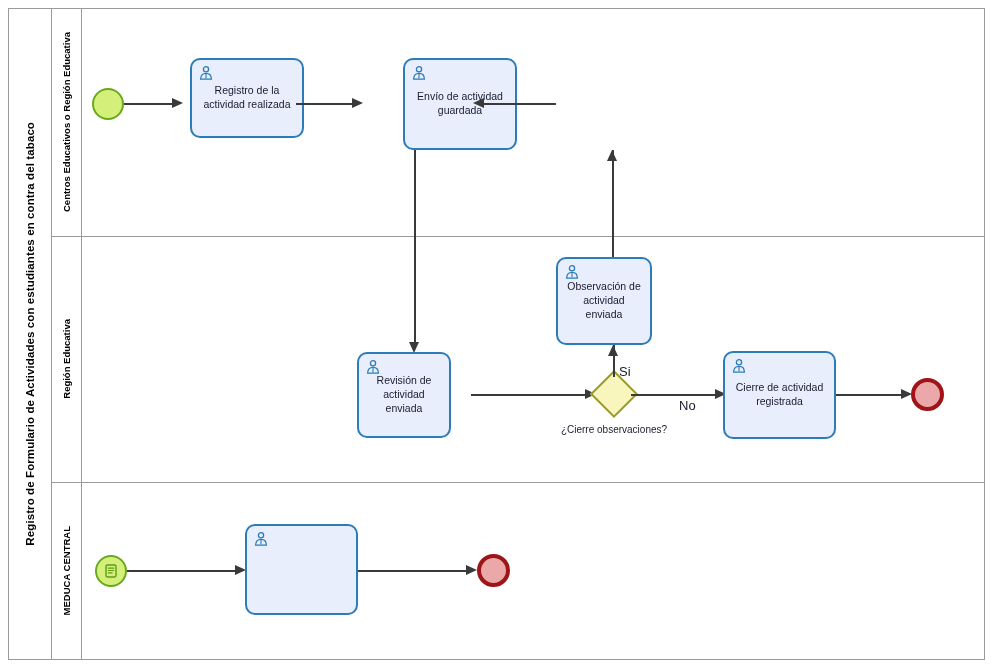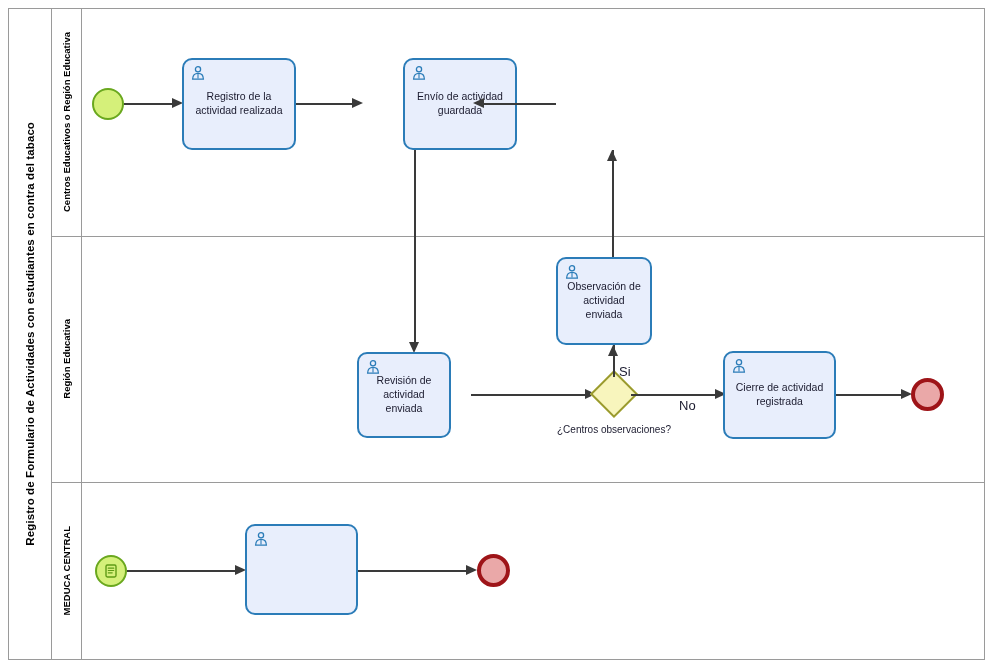--- a/index.html
+++ b/index.html
@@ -89,21 +89,21 @@
   </div>
 
   <div class="lane-sep" style="top:236px;"></div>
   <div class="lane-sep" style="top:482px;"></div>
 
   <div class="event start-plain" style="left:92px;top:88px;width:32px;height:32px;"></div>
 
   <div class="conn conn-h" style="left:124px;top:103px;width:48px;"></div>
   <div class="arrow arrow-r" style="left:172px;top:98px;"></div>
 
-  <div class="task" style="left:182px;top:58px;width:114px;height:92px;">
+  <div class="task" style="left:190px;top:58px;width:114px;height:80px;">
     <svg class="task-icon" viewBox="0 0 16 16">
       <circle cx="8" cy="4.3" r="2.6" fill="none" stroke="#2b7cb8" stroke-width="1.3"></circle>
       <path d="M2.6 14.2 C2.6 10.2 5 8.4 8 8.4 C11 8.4 13.4 10.2 13.4 14.2 Z" fill="none" stroke="#2b7cb8" stroke-width="1.3"></path>
       <path d="M8 8.6 L8 13.6" stroke="#2b7cb8" stroke-width="1.1"></path>
     </svg>
     <div class="task-label">Registro de la actividad realizada</div>
   </div>
 
   <div class="conn conn-h" style="left:296px;top:103px;width:56px;"></div>
   <div class="arrow arrow-r" style="left:352px;top:98px;"></div>
@@ -142,21 +142,21 @@
       <path d="M2.6 14.2 C2.6 10.2 5 8.4 8 8.4 C11 8.4 13.4 10.2 13.4 14.2 Z" fill="none" stroke="#2b7cb8" stroke-width="1.3"></path>
       <path d="M8 8.6 L8 13.6" stroke="#2b7cb8" stroke-width="1.1"></path>
     </svg>
     <div class="task-label">Revisión de actividad enviada</div>
   </div>
 
   <div class="conn conn-h" style="left:471px;top:394px;width:114px;"></div>
   <div class="arrow arrow-r" style="left:585px;top:389px;"></div>
 
   <div class="gateway" style="left:597px;top:377px;width:34px;height:34px;"></div>
-  <div class="gw-label" style="left:549px;top:423px;">¿Centros observaciones?</div>
+  <div class="gw-label" style="left:549px;top:423px;">¿Cierre observaciones?</div>
 
   <div class="conn conn-v" style="left:613px;top:345px;width:1.6px;height:32px;"></div>
   <div class="arrow arrow-u" style="left:608px;top:345px;"></div>
   <div class="flow-label" style="left:619px;top:364px;">Si</div>
 
   <div class="conn conn-h" style="left:631px;top:394px;width:84px;"></div>
   <div class="arrow arrow-r" style="left:715px;top:389px;"></div>
   <div class="flow-label" style="left:679px;top:398px;">No</div>
 
   <div class="task" style="left:723px;top:351px;width:113px;height:88px;">

